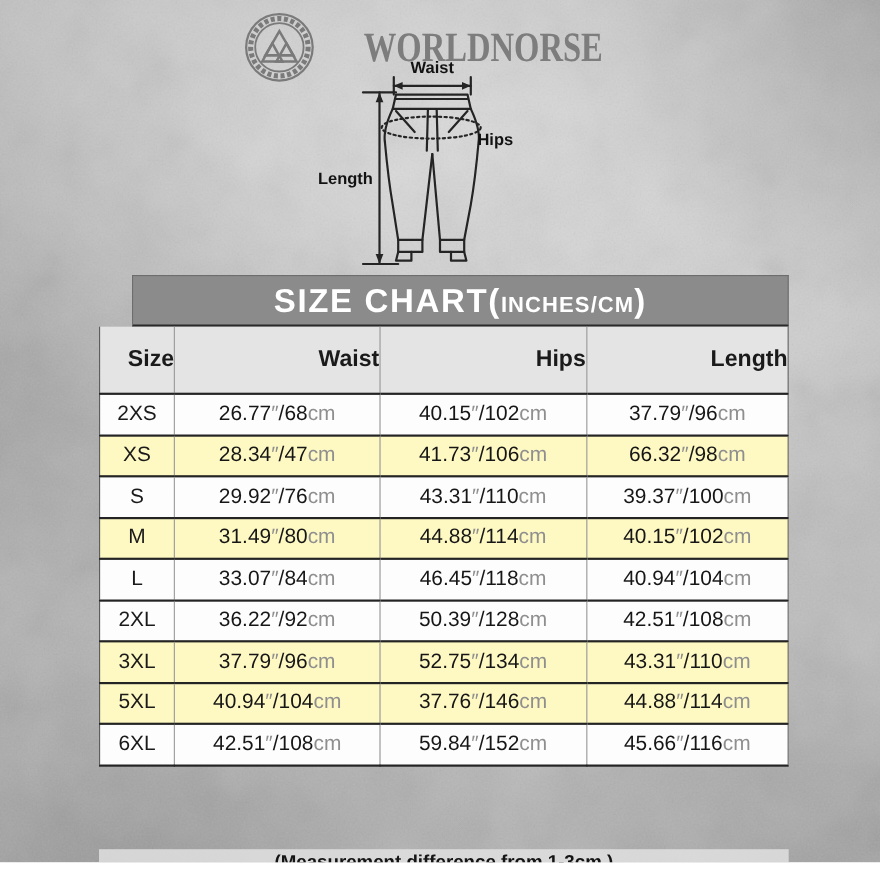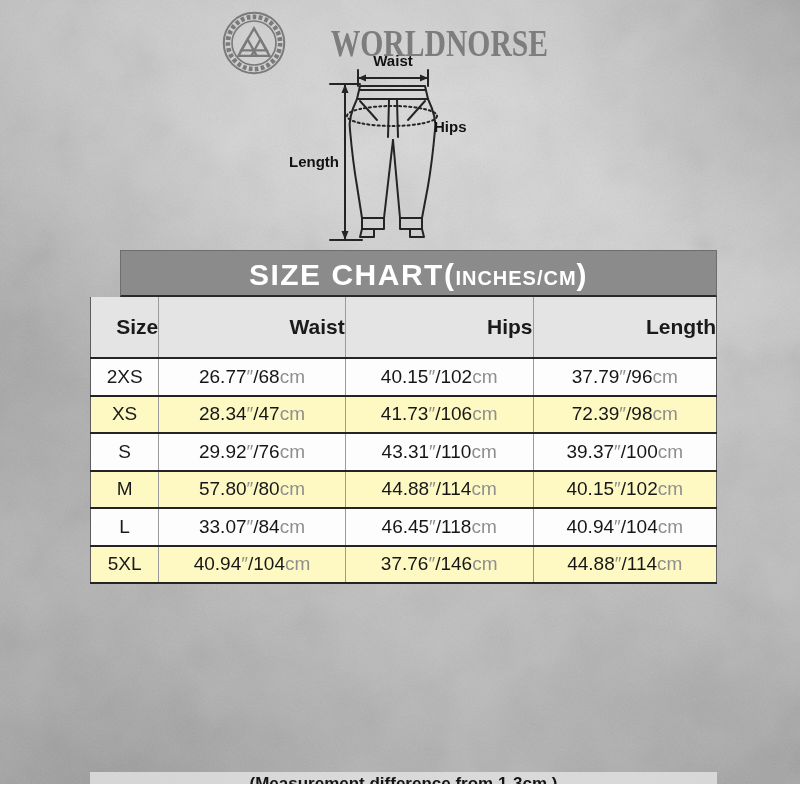--- a/index.html
+++ b/index.html
@@ -170,45 +170,63 @@
           <tr>
             <td>2XS</td>
             <td><span class="meas-num">26.77</span><span class="meas-unit">″</span><span class="meas-num">/68</span><span class="meas-unit">cm</span></td>
             <td><span class="meas-num">40.15</span><span class="meas-unit">″</span><span class="meas-num">/102</span><span class="meas-unit">cm</span></td>
             <td><span class="meas-num">37.79</span><span class="meas-unit">″</span><span class="meas-num">/96</span><span class="meas-unit">cm</span></td>
           </tr>
           <tr class="alt">
             <td>XS</td>
             <td><span class="meas-num">28.34</span><span class="meas-unit">″</span><span class="meas-num">/47</span><span class="meas-unit">cm</span></td>
             <td><span class="meas-num">41.73</span><span class="meas-unit">″</span><span class="meas-num">/106</span><span class="meas-unit">cm</span></td>
-            <td><span class="meas-num">72.39</span><span class="meas-unit">″</span><span class="meas-num">/98</span><span class="meas-unit">cm</span></td>
+            <td><span class="meas-num">66.32</span><span class="meas-unit">″</span><span class="meas-num">/98</span><span class="meas-unit">cm</span></td>
           </tr>
           <tr>
             <td>S</td>
             <td><span class="meas-num">29.92</span><span class="meas-unit">″</span><span class="meas-num">/76</span><span class="meas-unit">cm</span></td>
             <td><span class="meas-num">43.31</span><span class="meas-unit">″</span><span class="meas-num">/110</span><span class="meas-unit">cm</span></td>
             <td><span class="meas-num">39.37</span><span class="meas-unit">″</span><span class="meas-num">/100</span><span class="meas-unit">cm</span></td>
           </tr>
           <tr class="alt">
             <td>M</td>
-            <td><span class="meas-num">57.80</span><span class="meas-unit">″</span><span class="meas-num">/80</span><span class="meas-unit">cm</span></td>
+            <td><span class="meas-num">31.49</span><span class="meas-unit">″</span><span class="meas-num">/80</span><span class="meas-unit">cm</span></td>
             <td><span class="meas-num">44.88</span><span class="meas-unit">″</span><span class="meas-num">/114</span><span class="meas-unit">cm</span></td>
             <td><span class="meas-num">40.15</span><span class="meas-unit">″</span><span class="meas-num">/102</span><span class="meas-unit">cm</span></td>
           </tr>
           <tr>
             <td>L</td>
             <td><span class="meas-num">33.07</span><span class="meas-unit">″</span><span class="meas-num">/84</span><span class="meas-unit">cm</span></td>
             <td><span class="meas-num">46.45</span><span class="meas-unit">″</span><span class="meas-num">/118</span><span class="meas-unit">cm</span></td>
             <td><span class="meas-num">40.94</span><span class="meas-unit">″</span><span class="meas-num">/104</span><span class="meas-unit">cm</span></td>
           </tr>
+          <tr>
+            <td>2XL</td>
+            <td><span class="meas-num">36.22</span><span class="meas-unit">″</span><span class="meas-num">/92</span><span class="meas-unit">cm</span></td>
+            <td><span class="meas-num">50.39</span><span class="meas-unit">″</span><span class="meas-num">/128</span><span class="meas-unit">cm</span></td>
+            <td><span class="meas-num">42.51</span><span class="meas-unit">″</span><span class="meas-num">/108</span><span class="meas-unit">cm</span></td>
+          </tr>
+          <tr class="alt">
+            <td>3XL</td>
+            <td><span class="meas-num">37.79</span><span class="meas-unit">″</span><span class="meas-num">/96</span><span class="meas-unit">cm</span></td>
+            <td><span class="meas-num">52.75</span><span class="meas-unit">″</span><span class="meas-num">/134</span><span class="meas-unit">cm</span></td>
+            <td><span class="meas-num">43.31</span><span class="meas-unit">″</span><span class="meas-num">/110</span><span class="meas-unit">cm</span></td>
+          </tr>
           <tr class="alt">
             <td>5XL</td>
             <td><span class="meas-num">40.94</span><span class="meas-unit">″</span><span class="meas-num">/104</span><span class="meas-unit">cm</span></td>
             <td><span class="meas-num">37.76</span><span class="meas-unit">″</span><span class="meas-num">/146</span><span class="meas-unit">cm</span></td>
             <td><span class="meas-num">44.88</span><span class="meas-unit">″</span><span class="meas-num">/114</span><span class="meas-unit">cm</span></td>
           </tr>
+          <tr>
+            <td>6XL</td>
+            <td><span class="meas-num">42.51</span><span class="meas-unit">″</span><span class="meas-num">/108</span><span class="meas-unit">cm</span></td>
+            <td><span class="meas-num">59.84</span><span class="meas-unit">″</span><span class="meas-num">/152</span><span class="meas-unit">cm</span></td>
+            <td><span class="meas-num">45.66</span><span class="meas-unit">″</span><span class="meas-num">/116</span><span class="meas-unit">cm</span></td>
+          </tr>
         </tbody>
     </table>
   </section>
 
   <div class="footnote">(Measurement difference from 1-3cm.)</div>
 
 </div>
 
 </body></html>

